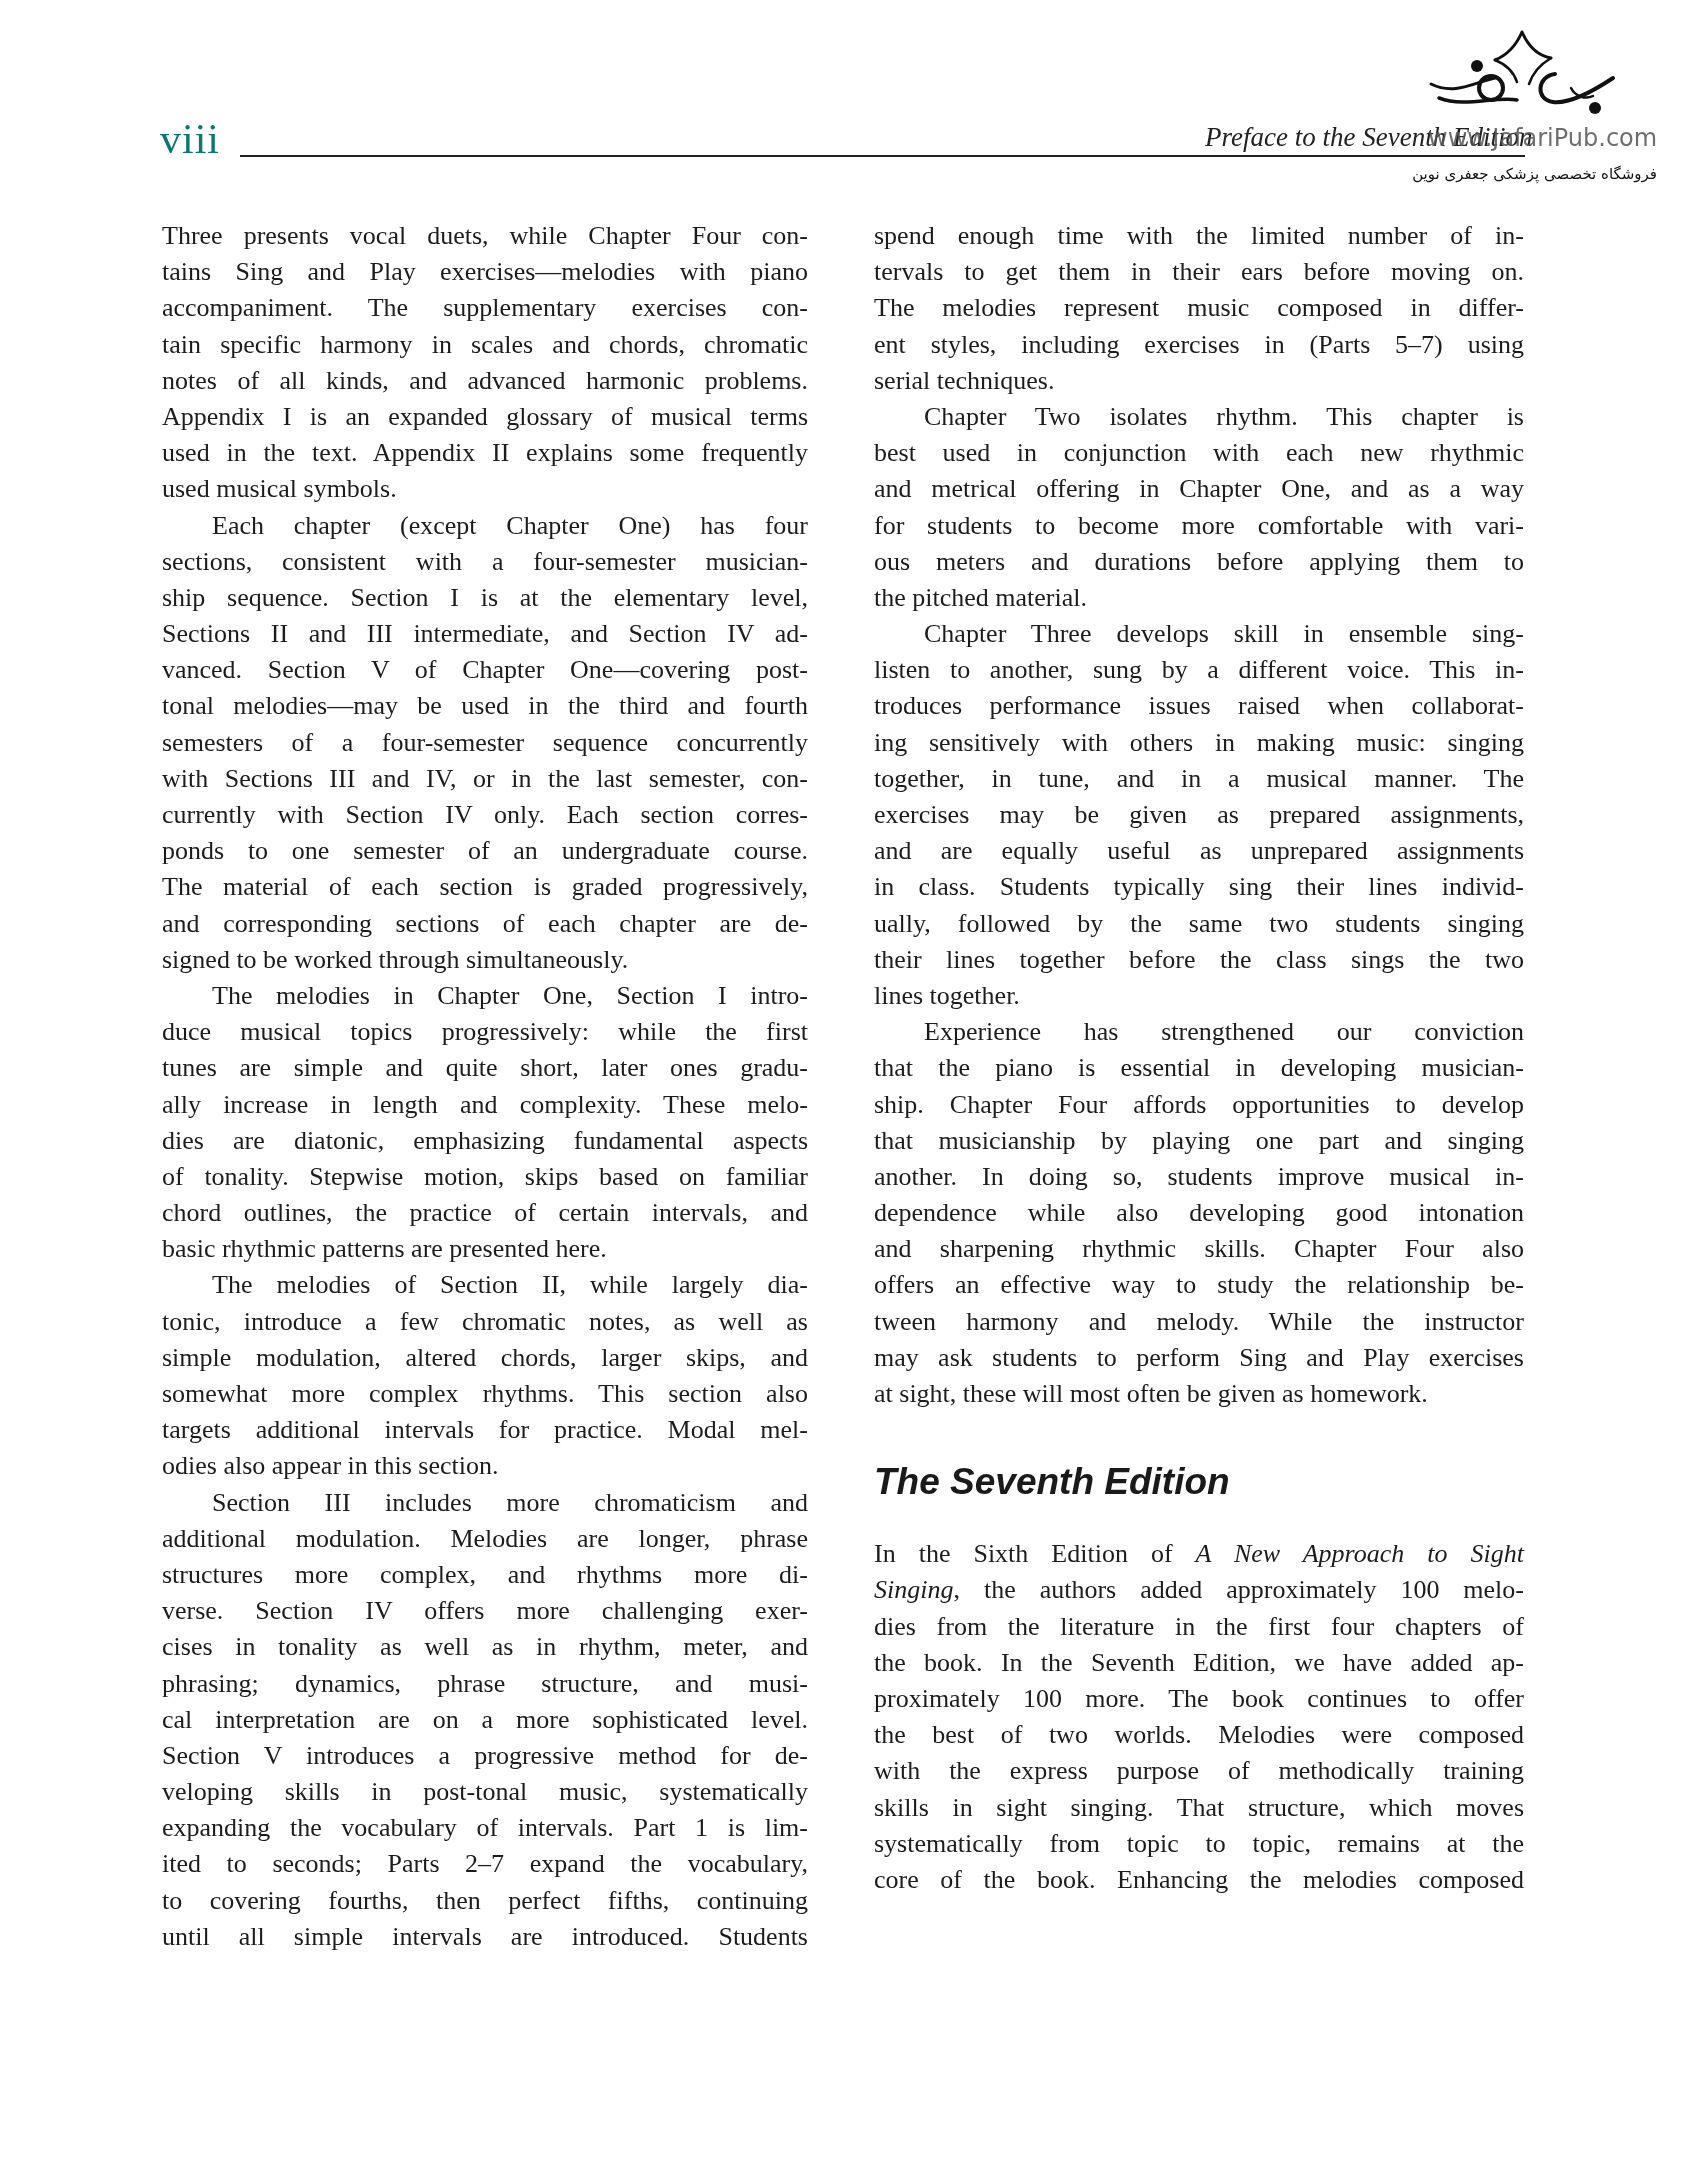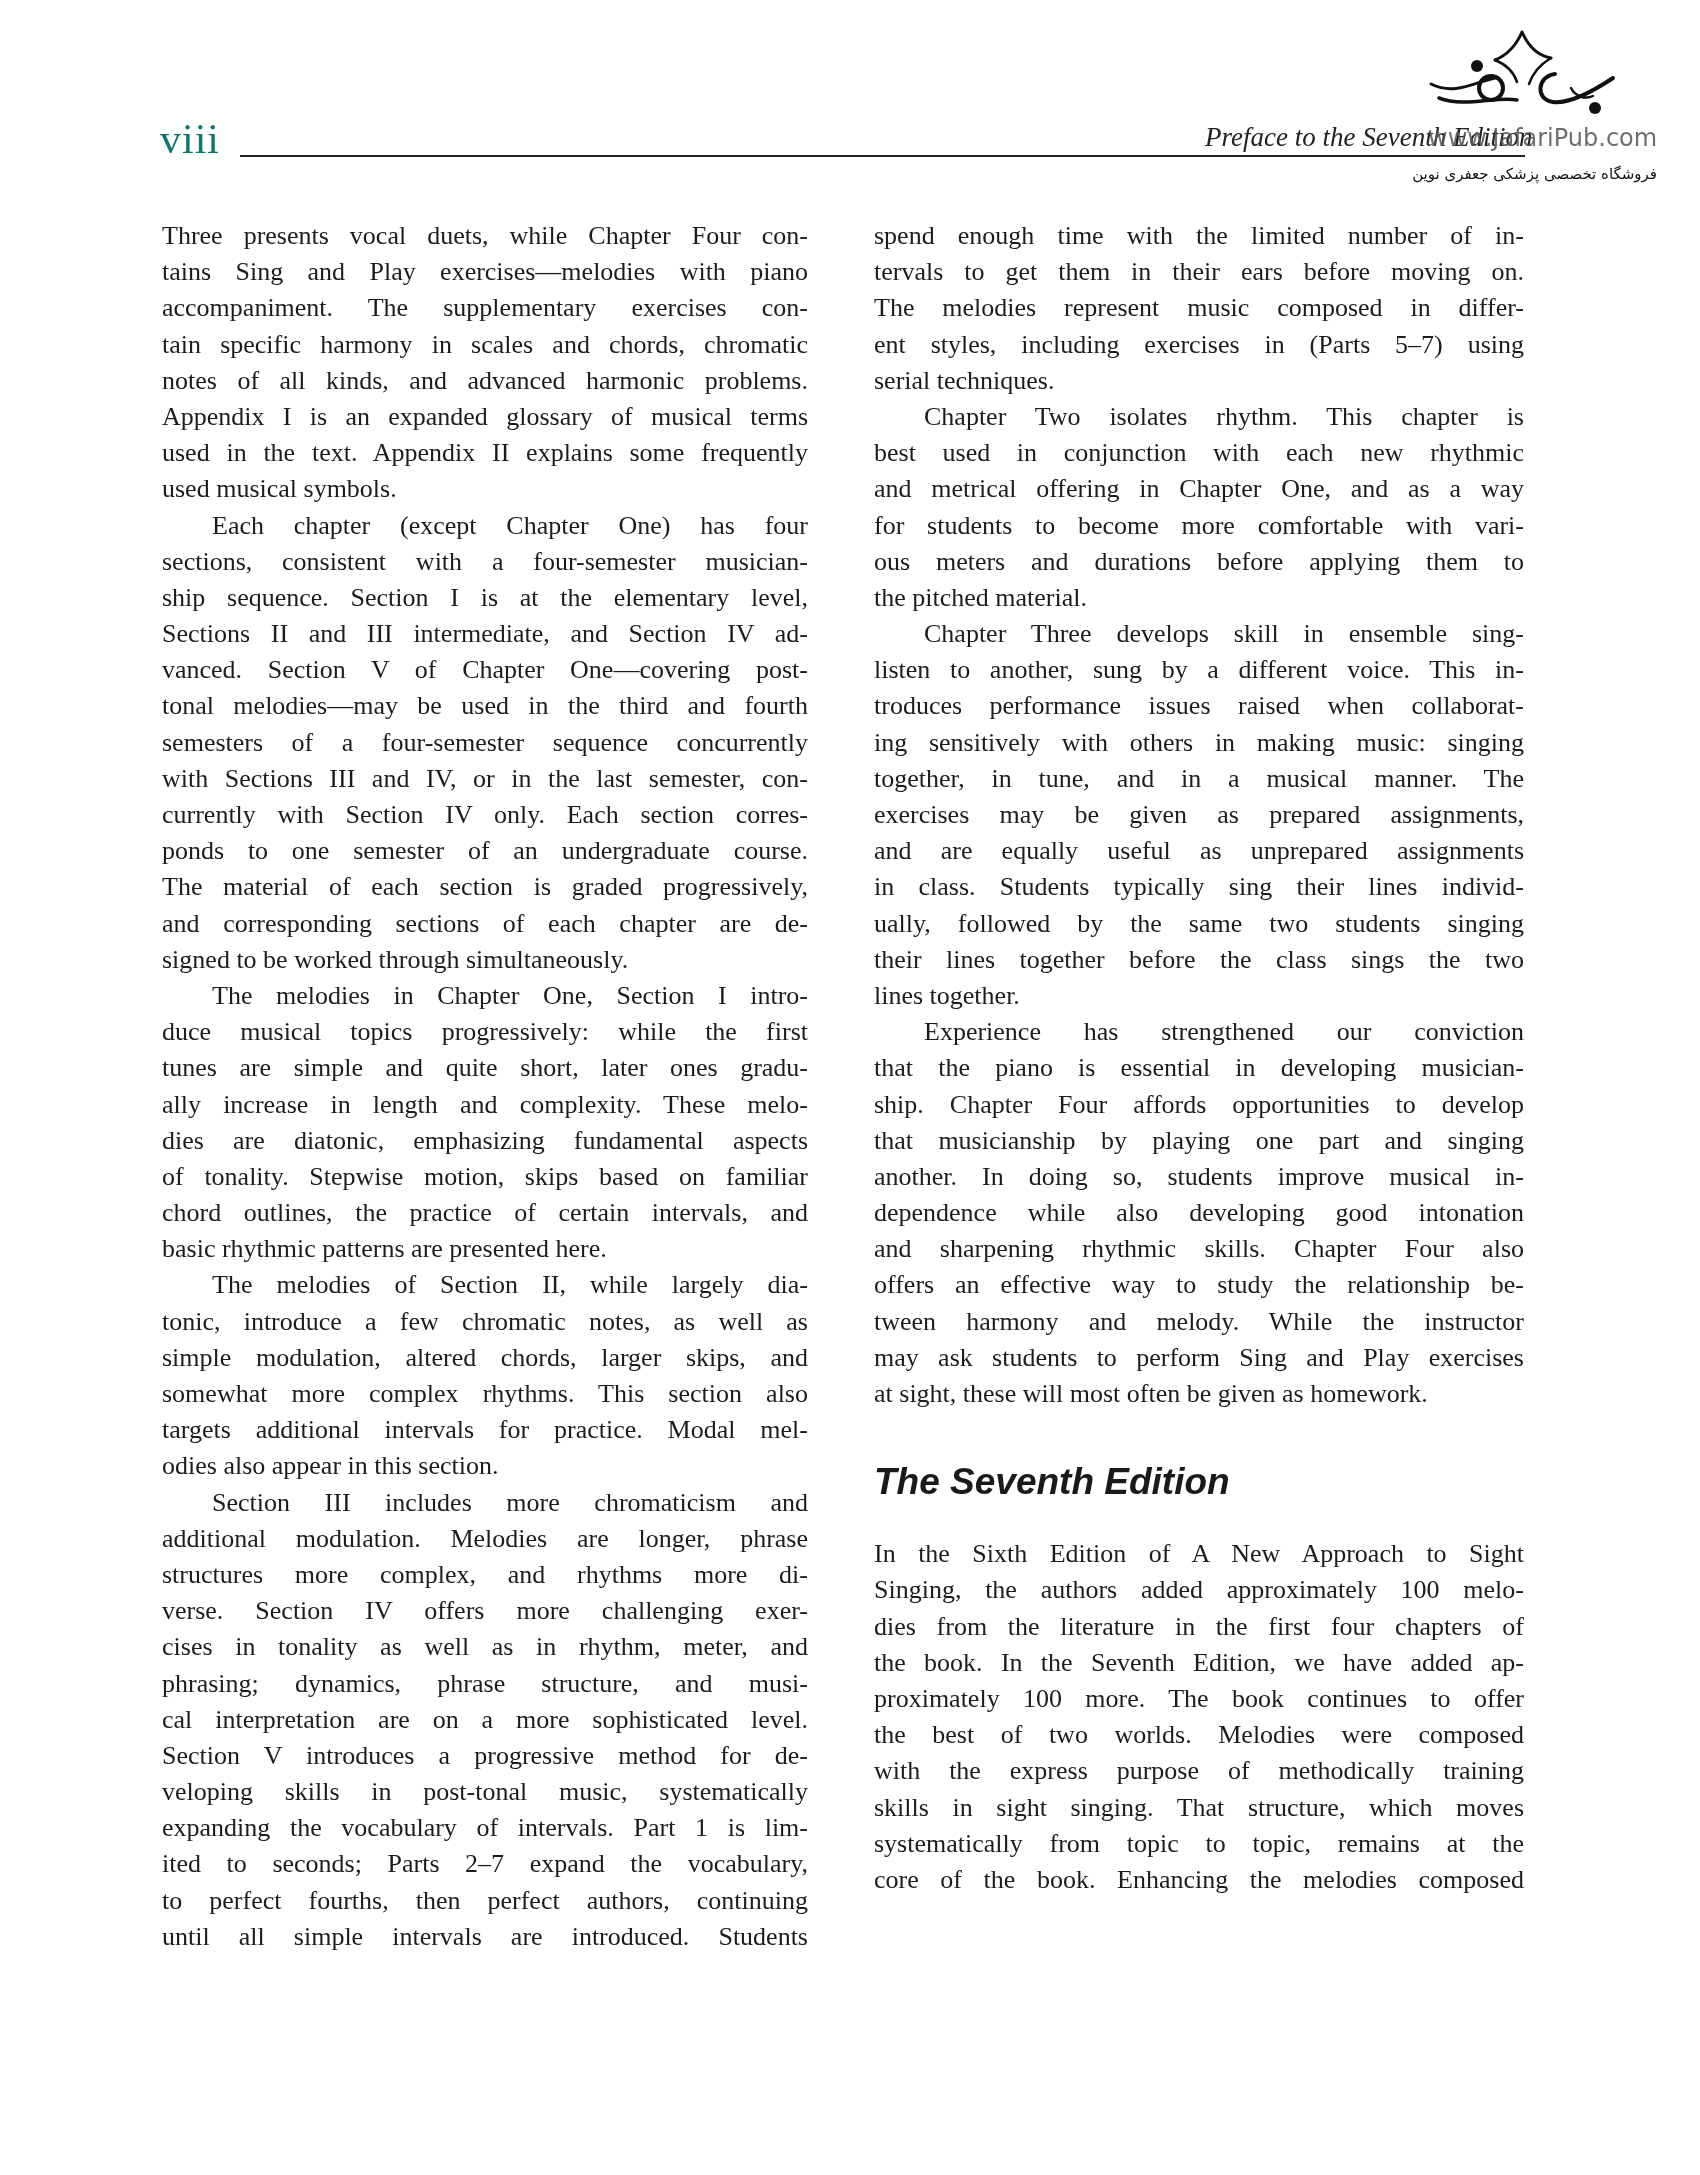--- a/index.html
+++ b/index.html
@@ -21,21 +21,21 @@
   .col-left { left: 162px; width: 646px; }
   .col-right { left: 874px; width: 650px; }
 
   .line { display: block; height: 36.2px; line-height: 36.2px; white-space: nowrap; text-align: justify; text-align-last: justify; }
   .line.last { text-align-last: left; }
   .line.indent { padding-left: 50px; }
 
   .heading { font-family: "Liberation Sans", "DejaVu Sans", sans-serif; font-weight: bold; font-style: italic; font-size: 37px; line-height: 40px; color: #1a1a1a; margin: 0; }
   .spacer-head-above { height: 50px; }
   .spacer-head-below { height: 34px; }
-  .it { }
+  .it { font-style: italic; }
 </style>
 </head>
 <body>
 
 <div class="page">
 
   <div class="folio">viii</div>
   <div class="header-rule"></div>
   <div class="running-title">Preface to the Seventh Edition</div>
 
@@ -105,21 +105,21 @@
         <span class="line">additional modulation. Melodies are longer, phrase</span>
         <span class="line">structures more complex, and rhythms more di-</span>
         <span class="line">verse. Section IV offers more challenging exer-</span>
         <span class="line">cises in tonality as well as in rhythm, meter, and</span>
         <span class="line">phrasing; dynamics, phrase structure, and musi-</span>
         <span class="line">cal interpretation are on a more sophisticated level.</span>
         <span class="line">Section V introduces a progressive method for de-</span>
         <span class="line">veloping skills in post-tonal music, systematically</span>
         <span class="line">expanding the vocabulary of intervals. Part 1 is lim-</span>
         <span class="line">ited to seconds; Parts 2–7 expand the vocabulary,</span>
-        <span class="line">to perfect fourths, then perfect authors, continuing</span>
+        <span class="line">to covering fourths, then perfect fifths, continuing</span>
         <span class="line">until all simple intervals are introduced. Students</span>
       </div>
     </div>
 
   <div class="col col-right" id="col-right">
     <div id="right-paras">
         <div>
           <span class="line">spend enough time with the limited number of in-</span>
           <span class="line">tervals to get them in their ears before moving on.</span>
           <span class="line">The melodies represent music composed in differ-</span>

